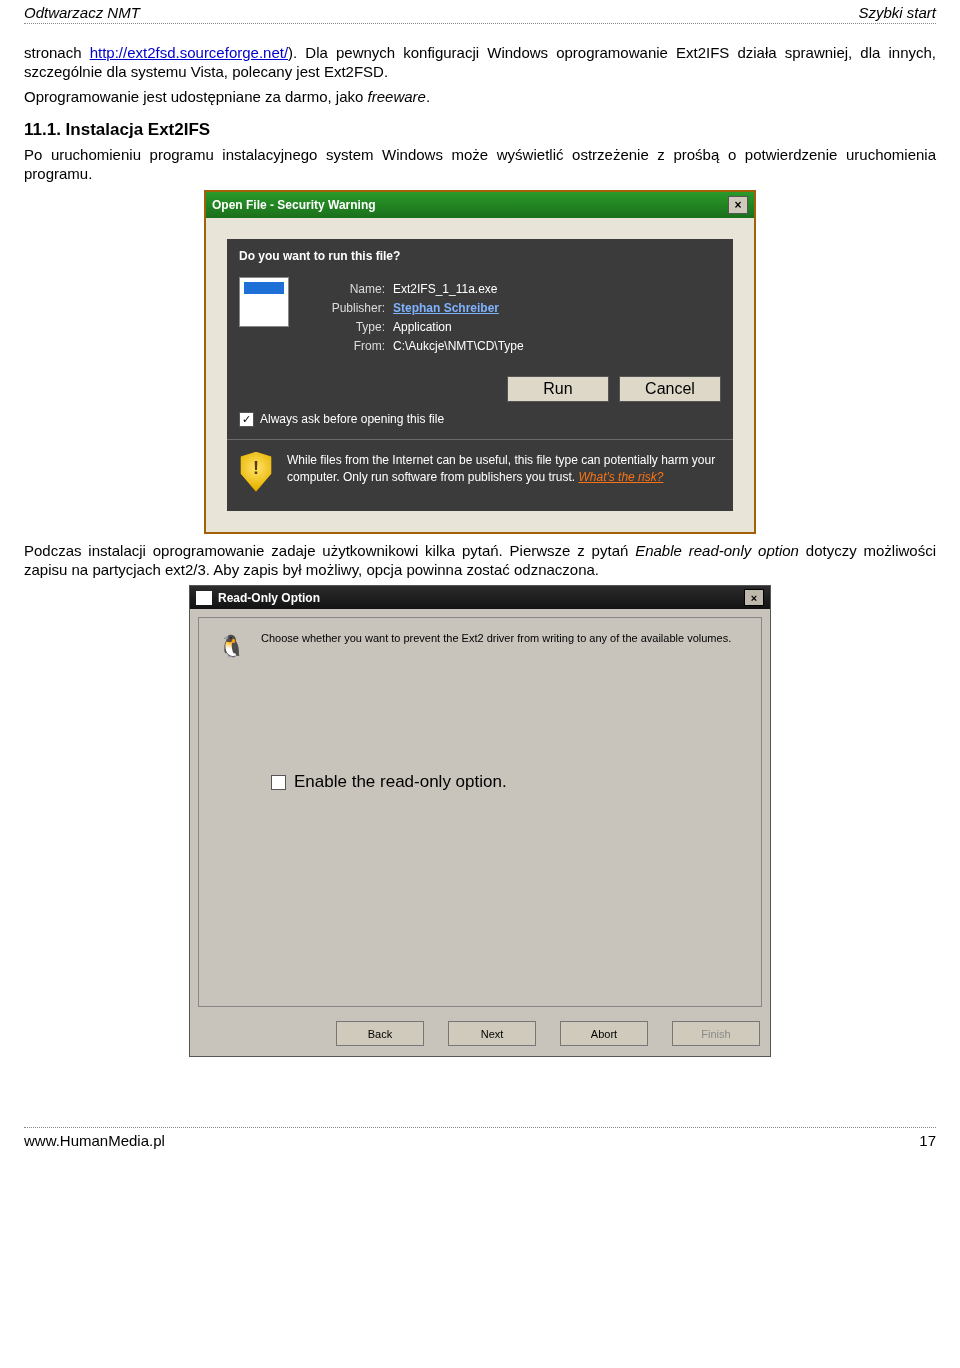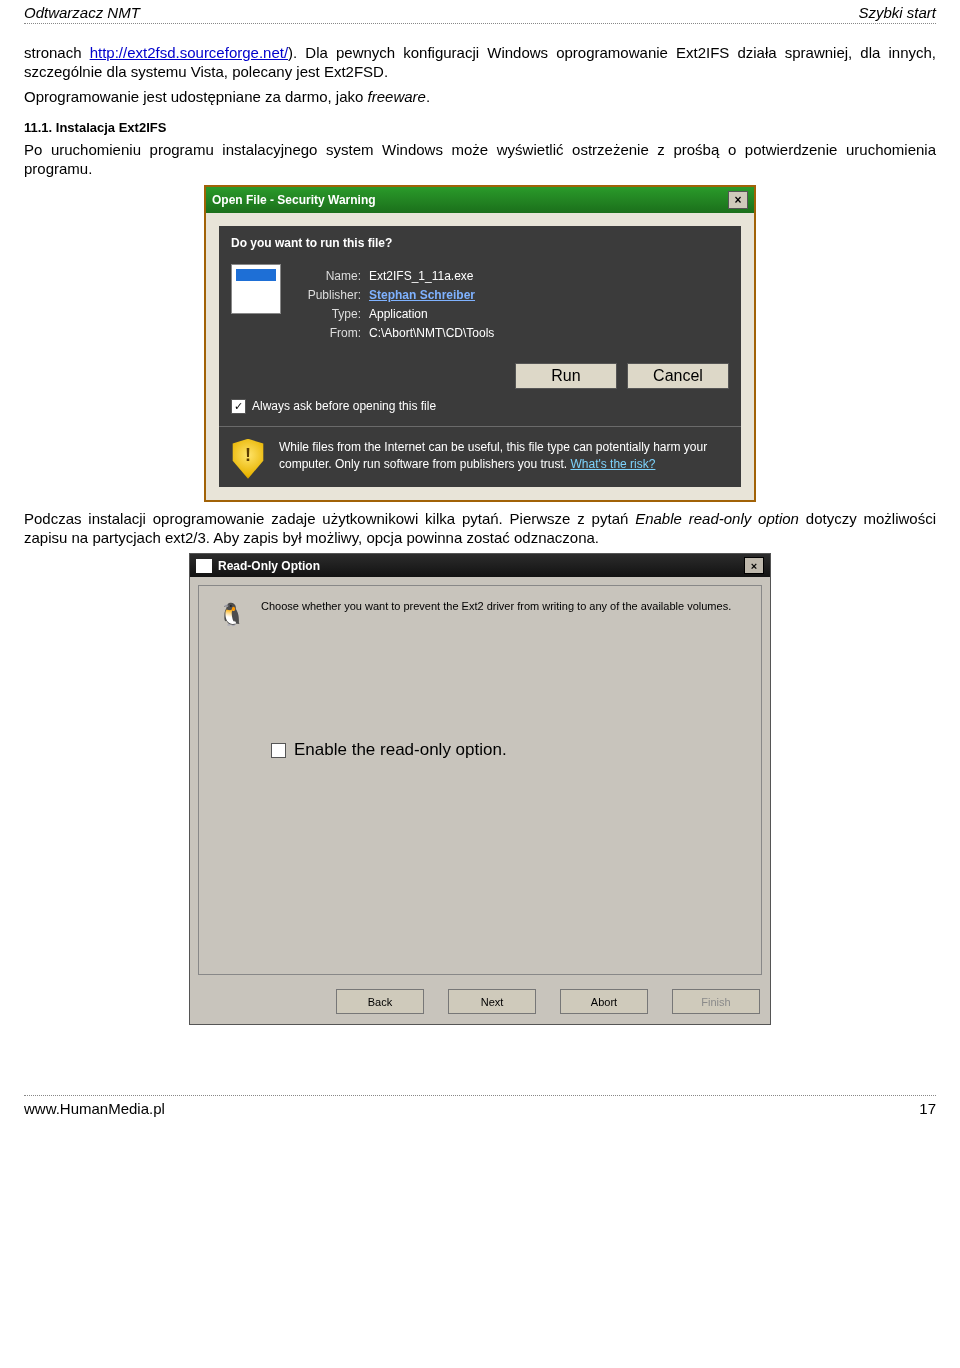--- a/index.html
+++ b/index.html
@@ -28,21 +28,21 @@
     display: flex;
     justify-content: space-between;
     font-size: 15px;
     border-top: 1px dotted #888;
     padding-top: 4px;
     margin-top: 70px;
   }
   p { margin: 6px 0; line-height: 1.25; }
   .justify { text-align: justify; }
   a.link { color: #0000cc; text-decoration: underline; }
-  h2 { font-size: 13px; font-weight: bold; margin: 14px 0 6px 0; }
+  h2 { font-size: 17px; font-weight: bold; margin: 14px 0 6px 0; }
   .italic { font-style: italic; }
 
   
   .dlg1-wrap { display:flex; justify-content:center; margin:4px 0 8px 0; }
   .dlg1 {
     width: 548px;
     border: 2px solid #a16207;
     background: #e8e4d8;
     font-family: Tahoma, Arial, sans-serif;
     font-size: 12px;
@@ -56,26 +56,26 @@
     display:flex;
     justify-content:space-between;
     align-items:center;
   }
   .dlg1 .titlebar .xbtn {
     width:18px;height:16px;background:#cfcabb;border:1px solid #555;color:#000;
     display:flex;align-items:center;justify-content:center;font-weight:bold;font-size:12px;
   }
   .dlg1 .inner {
     background:#3b3b3b;
-    margin:13px;
-    padding:10px 12px 8px 12px;
+    margin:21px;
+    padding:10px 12px 19px 12px;
     color:#fff;
   }
   .dlg1 .q { font-weight:bold; margin-bottom:14px; }
-  .row1 { display:flex; }
+  .row1 { display:flex; gap:16px; }
   .appicon {
     width:48px;height:48px;background:#fff;border:1px solid #888;position:relative;flex:0 0 48px;
   }
   .appicon:before{content:"";position:absolute;top:4px;left:4px;width:40px;height:12px;background:#1e6fd6;}
   .appicon:after{content:"";position:absolute;top:18px;left:4px;width:40px;height:24px;background:#fff;}
   .kv { flex:1; }
   .kv .r { display:flex; gap:8px; margin:5px 0; font-size:12px;}
   .kv .r .k { width:80px; text-align:right; color:#ddd;}
   .kv .r .v a { color:#7fb2ff; text-decoration:underline; font-weight:bold;}
   .btnrow { display:flex; justify-content:flex-end; gap:10px; margin:18px 0 10px 0;}
@@ -88,21 +88,21 @@
   .divider { border-top:1px solid #6a6a6a; margin:12px -12px; }
   .warnrow { display:flex; gap:14px; align-items:flex-start;}
   .shield {
     width:34px;height:40px;flex:0 0 34px;
     background: radial-gradient(circle at 50% 40%, #ffe46b 0%, #e8b400 70%, #a87800 100%);
     clip-path: polygon(50% 0%, 95% 12%, 95% 55%, 50% 100%, 5% 55%, 5% 12%);
     position:relative;
   }
   .shield:after{content:"!";position:absolute;left:0;right:0;top:6px;text-align:center;font-weight:bold;color:#5a3b00;font-size:18px;}
   .warnrow .txt { font-size:12px; color:#fff; line-height:1.4;}
-  .warnrow .txt a { color:#7dd3fc; text-decoration:underline;}
+  .warnrow .txt a { color:#f97316; text-decoration:underline;font-style:italic;}
 
   
   .dlg2-wrap { display:flex; justify-content:center; margin:6px 0;}
   .dlg2 {
     width: 580px;
     background:#c8c4bc;
     border:1px solid #555;
     font-family: Tahoma, Arial, sans-serif;
   }
   .dlg2 .tb2 {
@@ -166,21 +166,21 @@
           <div class="r">
                 <span class="k">Publisher:</span>
                 <span class="v"><a>Stephan Schreiber</a></span>
               </div>
           <div class="r">
                 <span class="k">Type:</span>
                 <span class="v">Application</span>
               </div>
           <div class="r">
                 <span class="k">From:</span>
-                <span class="v">C:\Abort\NMT\CD\Tools</span>
+                <span class="v">C:\Aukcje\NMT\CD\Type</span>
               </div>
         </div>
       </div>
       <div class="btnrow">
         <div class="winbtn">Run</div>
         <div class="winbtn">Cancel</div>
       </div>
       <div class="chkrow">
         <div class="chk">✓</div>
         <span>Always ask before opening this file</span>

